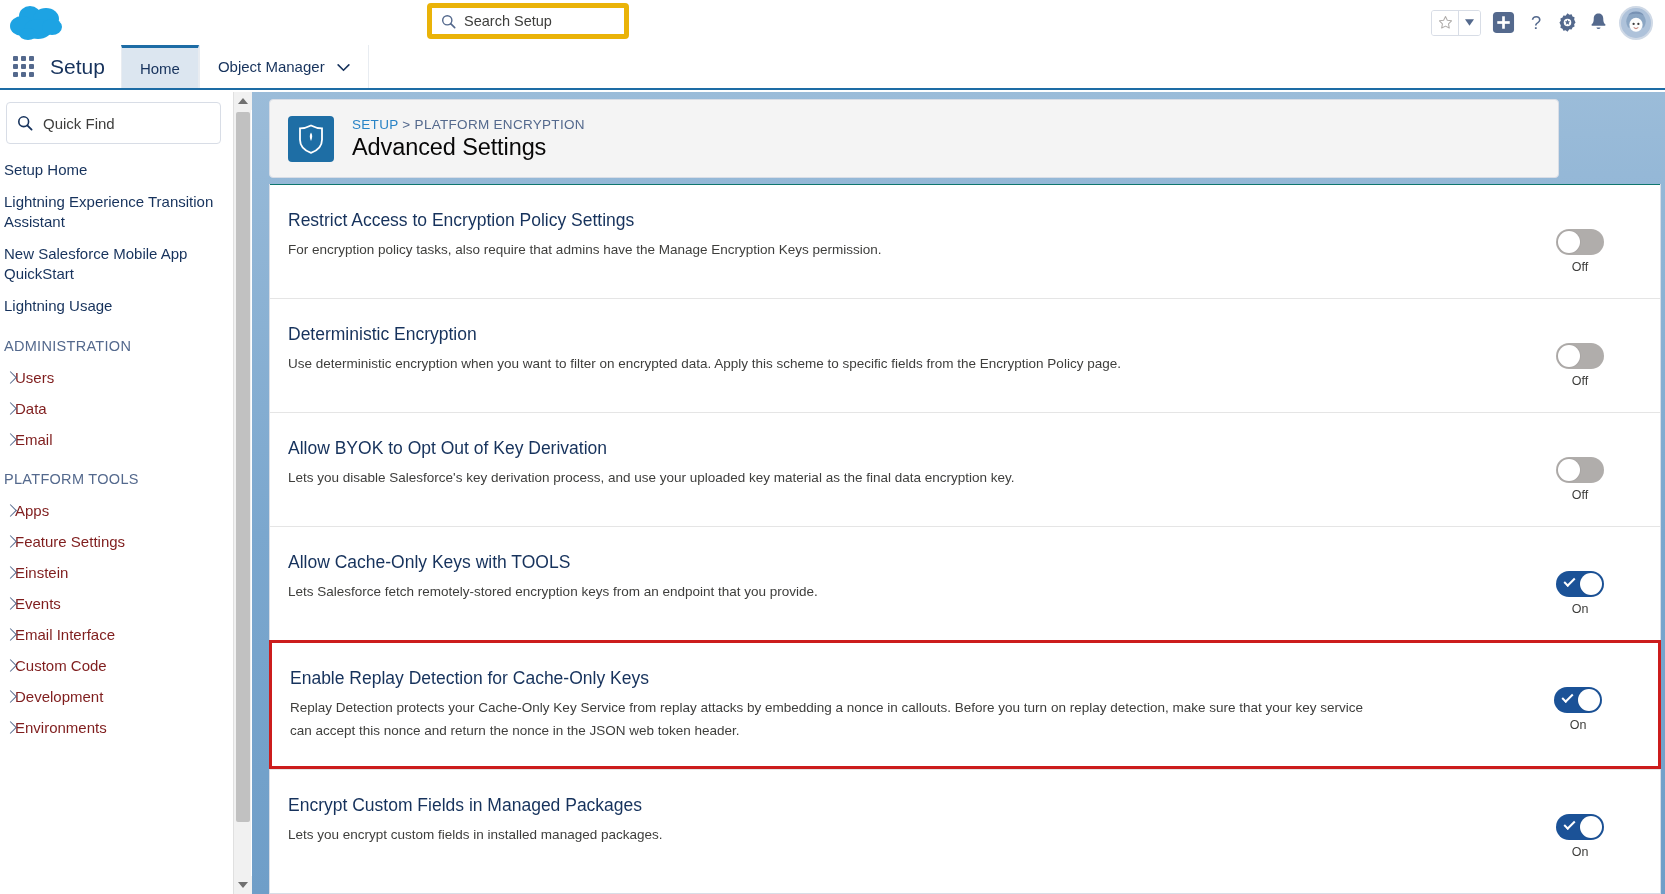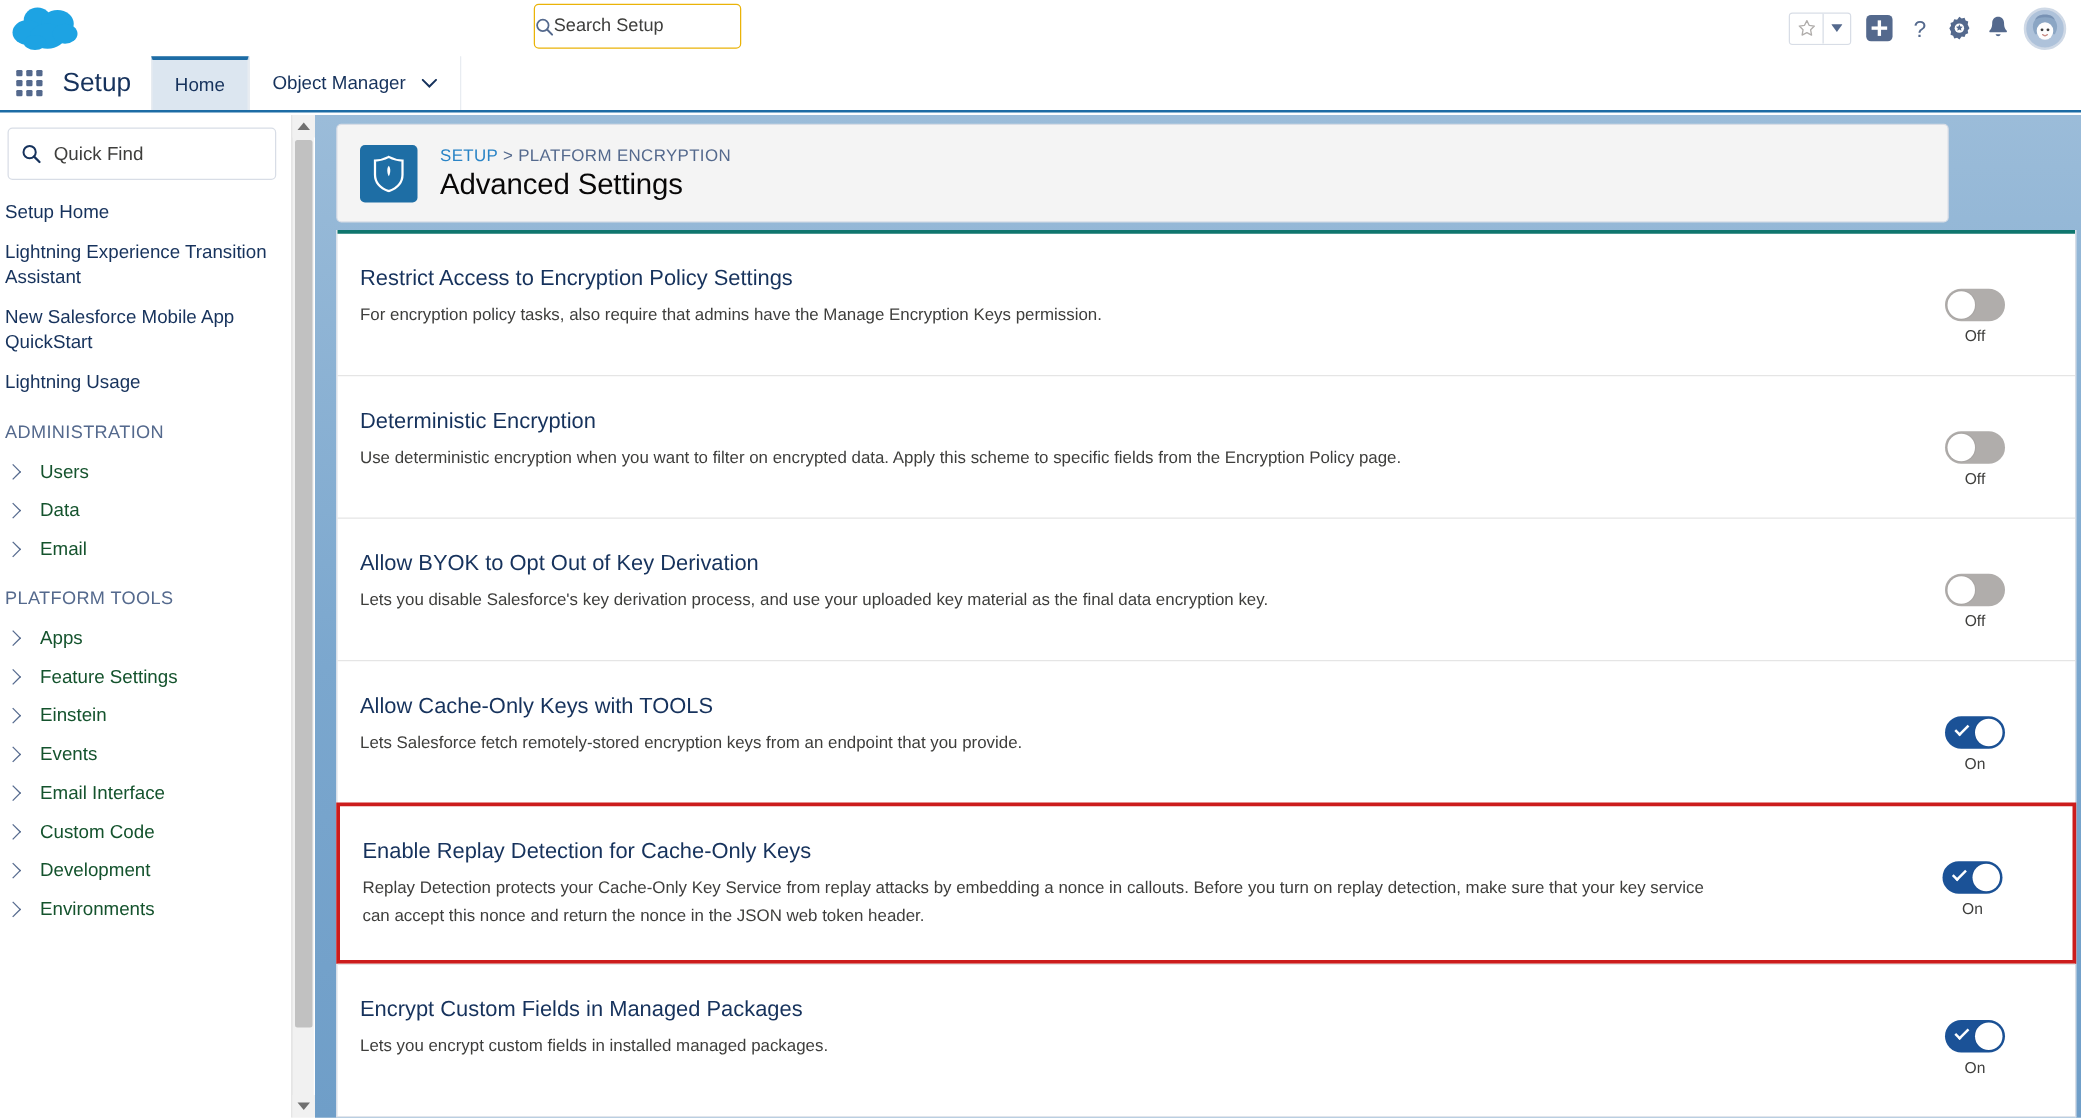--- a/index.html
+++ b/index.html
@@ -16,22 +16,22 @@
     width: 1665px; height: 45px;
     background: #ffffff;
     display: flex; align-items: center;
   }
   .sf-cloud-logo {
     position: absolute; left: 8px; top: 2px;
     width: 62px; height: 42px;
   }
   .search-wrap {
     position: absolute; left: 427px; top: 3px;
-    width: 166px; height: 36px;
-    border: 1px solid #eab308; border-radius: 4px;
+    width: 202px; height: 36px;
+    border: 5px solid #eab308; border-radius: 4px;
     background: #fff;
     display: flex; align-items: center;
   }
   .search-icon-box { width: 34px; display: flex; justify-content: center; align-items: center; }
   .search-input {
     border: none; outline: none; background: transparent;
     font-family: "Liberation Sans", sans-serif;
     font-size: 14.5px; color: #16325c; width: 160px;
   }
   .search-input::placeholder { color: #3e3e3c; opacity: 1; }
@@ -99,23 +99,23 @@
   .nav-link {
     display: block; padding: 6px 12px 6px 4px;
     font-size: 15px; line-height: 20px; color: #16325c;
     cursor: pointer; text-decoration: none;
   }
   .nav-section-title {
     padding: 16px 4px 8px 4px;
     font-size: 14.5px; color: #54698d; letter-spacing: 0.3px;
   }
   .nav-tree-item {
-    display: flex; align-items: center; gap: 17px;
+    display: flex; align-items: center; gap: 0;
     padding: 7px 4px 7px 4px;
-    font-size: 15px; color: #14532d; cursor: pointer;
+    font-size: 15px; color: #7f1d1d; cursor: pointer;
   }
   .chev {
     width: 9px; height: 9px;
     border-right: 1.6px solid #54698d; border-top: 1.6px solid #54698d;
     transform: rotate(45deg); flex: 0 0 auto; margin-left: 2px;
   }
 
   
   .sb-scroll {
     position: absolute; top: 92px; left: 233px;
@@ -179,21 +179,21 @@
     border: 1px solid #d8dde6; border-top: none;
   }
 
   .setting-row {
     position: relative;
     display: flex; align-items: flex-start;
     border-top: 1px solid #e5e5e5;
     padding: 24px 0 24px 0;
     min-height: 109px;
   }
-  .setting-row:first-child { border-top: 3px solid #0f766e; justify-content: space-between; }
+  .setting-row:first-child { border-top: 1px solid #0f766e; justify-content: space-between; }
   .setting-row.highlighted {
     border: 3px solid #cc1c1c;
     margin: 0 -1px;
   }
   .row-text { flex: 1 1 auto; padding-left: 18px; padding-right: 30px; }
   .row-title {
     font-size: 17.5px; color: #16325c; font-weight: 400;
     line-height: 22px; margin-bottom: 7px;
   }
   .row-desc {

